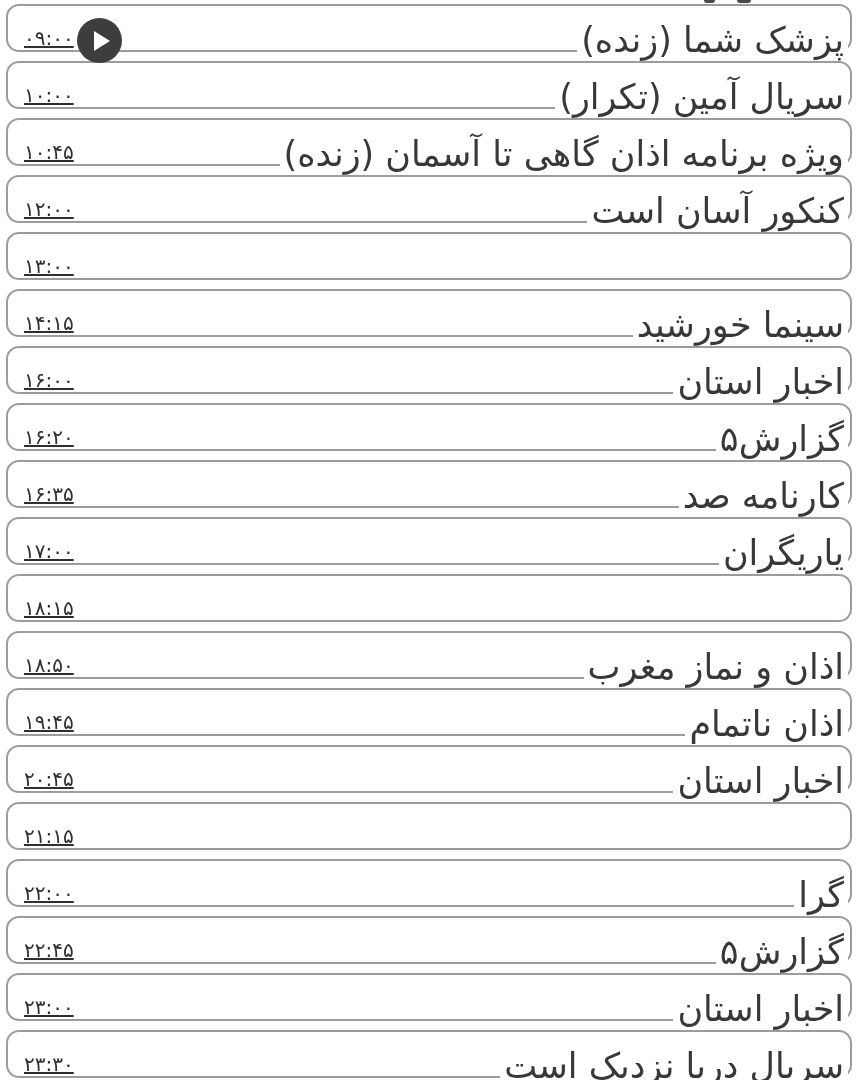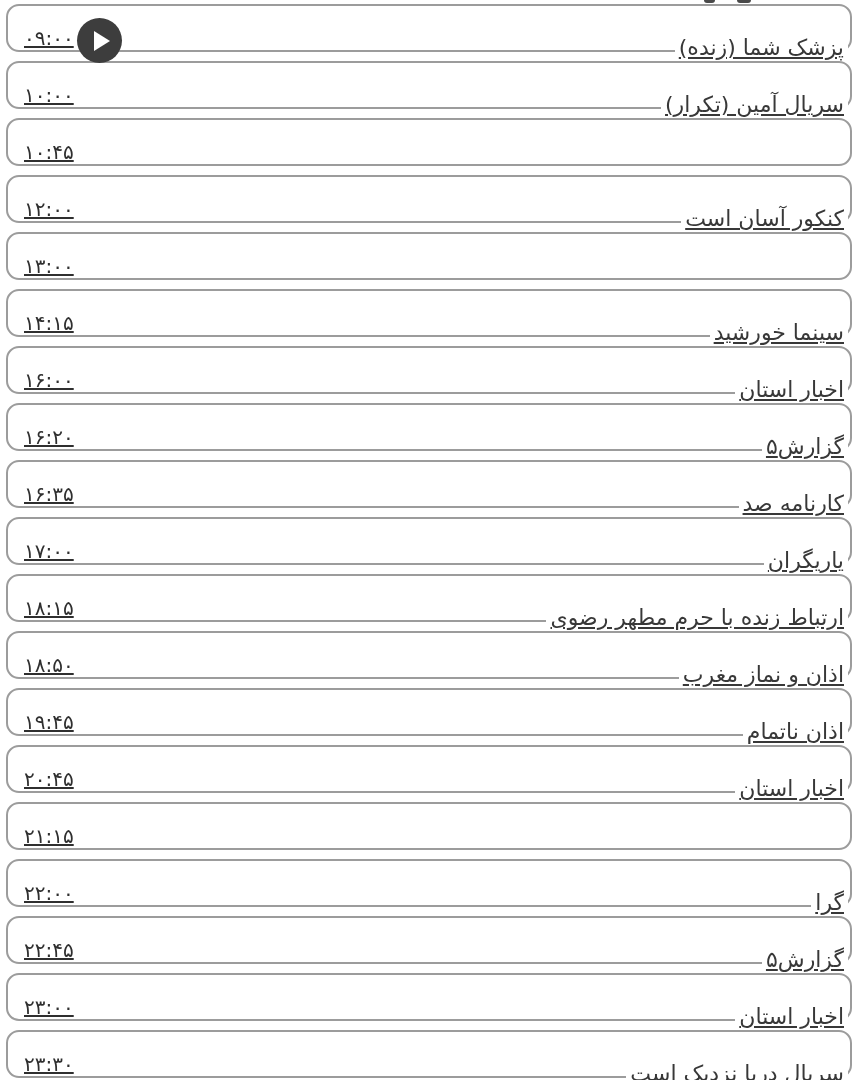--- a/index.html
+++ b/index.html
@@ -47,27 +47,26 @@
     background: #ffffff;
     box-sizing: border-box;
     direction: rtl;
   }
   .title {
     position: absolute;
     right: 2px;
     bottom: -9px;
     background: #ffffff;
     padding: 0 4px;
-    font-size: 22px;
+    font-size: 35px;
     line-height: 1.05;
     color: #383838;
     white-space: nowrap;
     direction: rtl;
     z-index: 1;
-    text-decoration: underline;
   }
   .time {
     position: absolute;
     left: 14px;
     bottom: 2px;
     font-size: 20px;
     line-height: 1;
     color: #2f2f2f;
     direction: ltr;
     background: #ffffff;
@@ -114,20 +113,21 @@
     </span>
   </div>
 
   <div class="row">
     <span class="title">سریال آمین (تکرار)</span>
     <span class="time">۱۰:۰۰</span>
 
   </div>
 
   <div class="row">
+    <span class="title">ویژه برنامه اذان گاهی تا آسمان (زنده)</span>
     <span class="time">۱۰:۴۵</span>
 
   </div>
 
   <div class="row">
     <span class="title">کنکور آسان است</span>
     <span class="time">۱۲:۰۰</span>
 
   </div>
 
@@ -160,21 +160,20 @@
 
   </div>
 
   <div class="row">
     <span class="title">یاریگران</span>
     <span class="time">۱۷:۰۰</span>
 
   </div>
 
   <div class="row">
-    <span class="title">ارتباط زنده با حرم مطهر رضوی</span>
     <span class="time">۱۸:۱۵</span>
 
   </div>
 
   <div class="row">
     <span class="title">اذان و نماز مغرب</span>
     <span class="time">۱۸:۵۰</span>
 
   </div>
 

